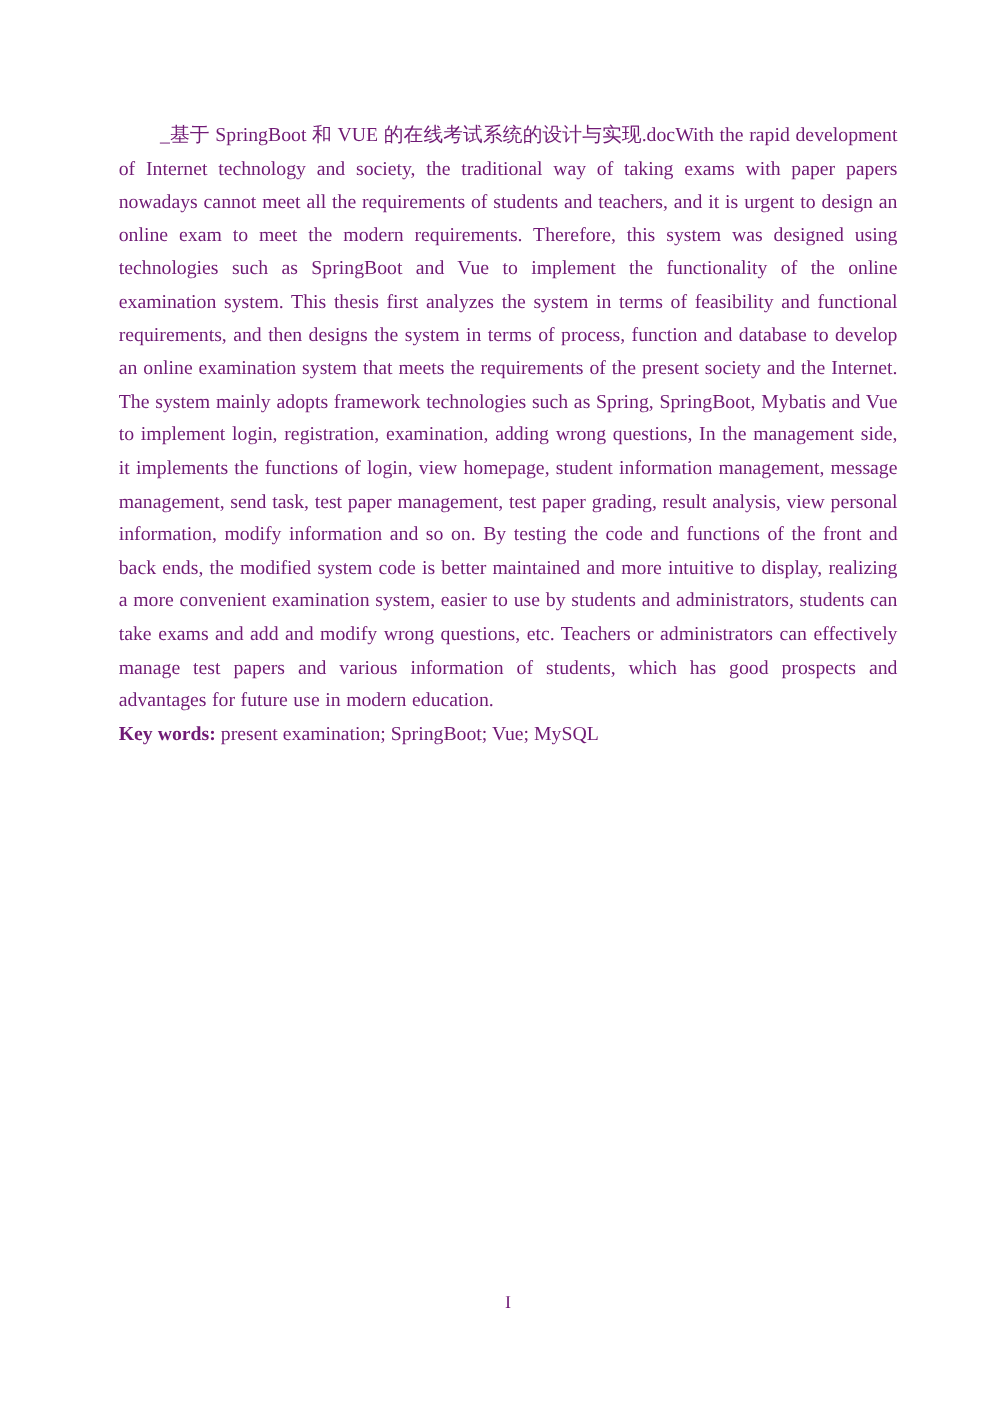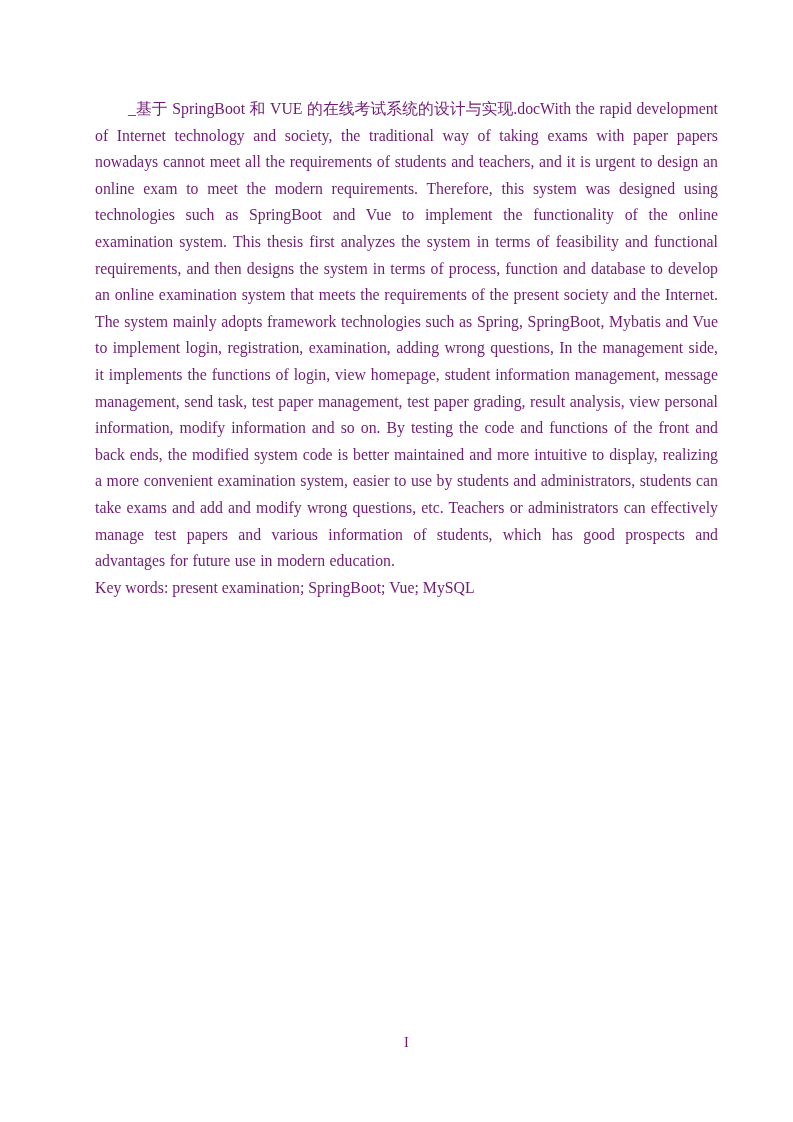--- a/index.html
+++ b/index.html
@@ -30,21 +30,21 @@
     text-indent: 33px;
     word-spacing: 0.5px;
   }
   .keywords-paragraph {
     margin: 0;
     font-size: 15.8px;
     line-height: 26.6px;
     text-align: left;
   }
   .bold {
-    font-weight: normal;
+    font-weight: bold;
   }
   .footer {
     position: absolute;
     left: 95px;
     top: 1033px;
     width: 623px;
     text-align: center;
     font-size: 14.5px;
     line-height: 18px;
   }

